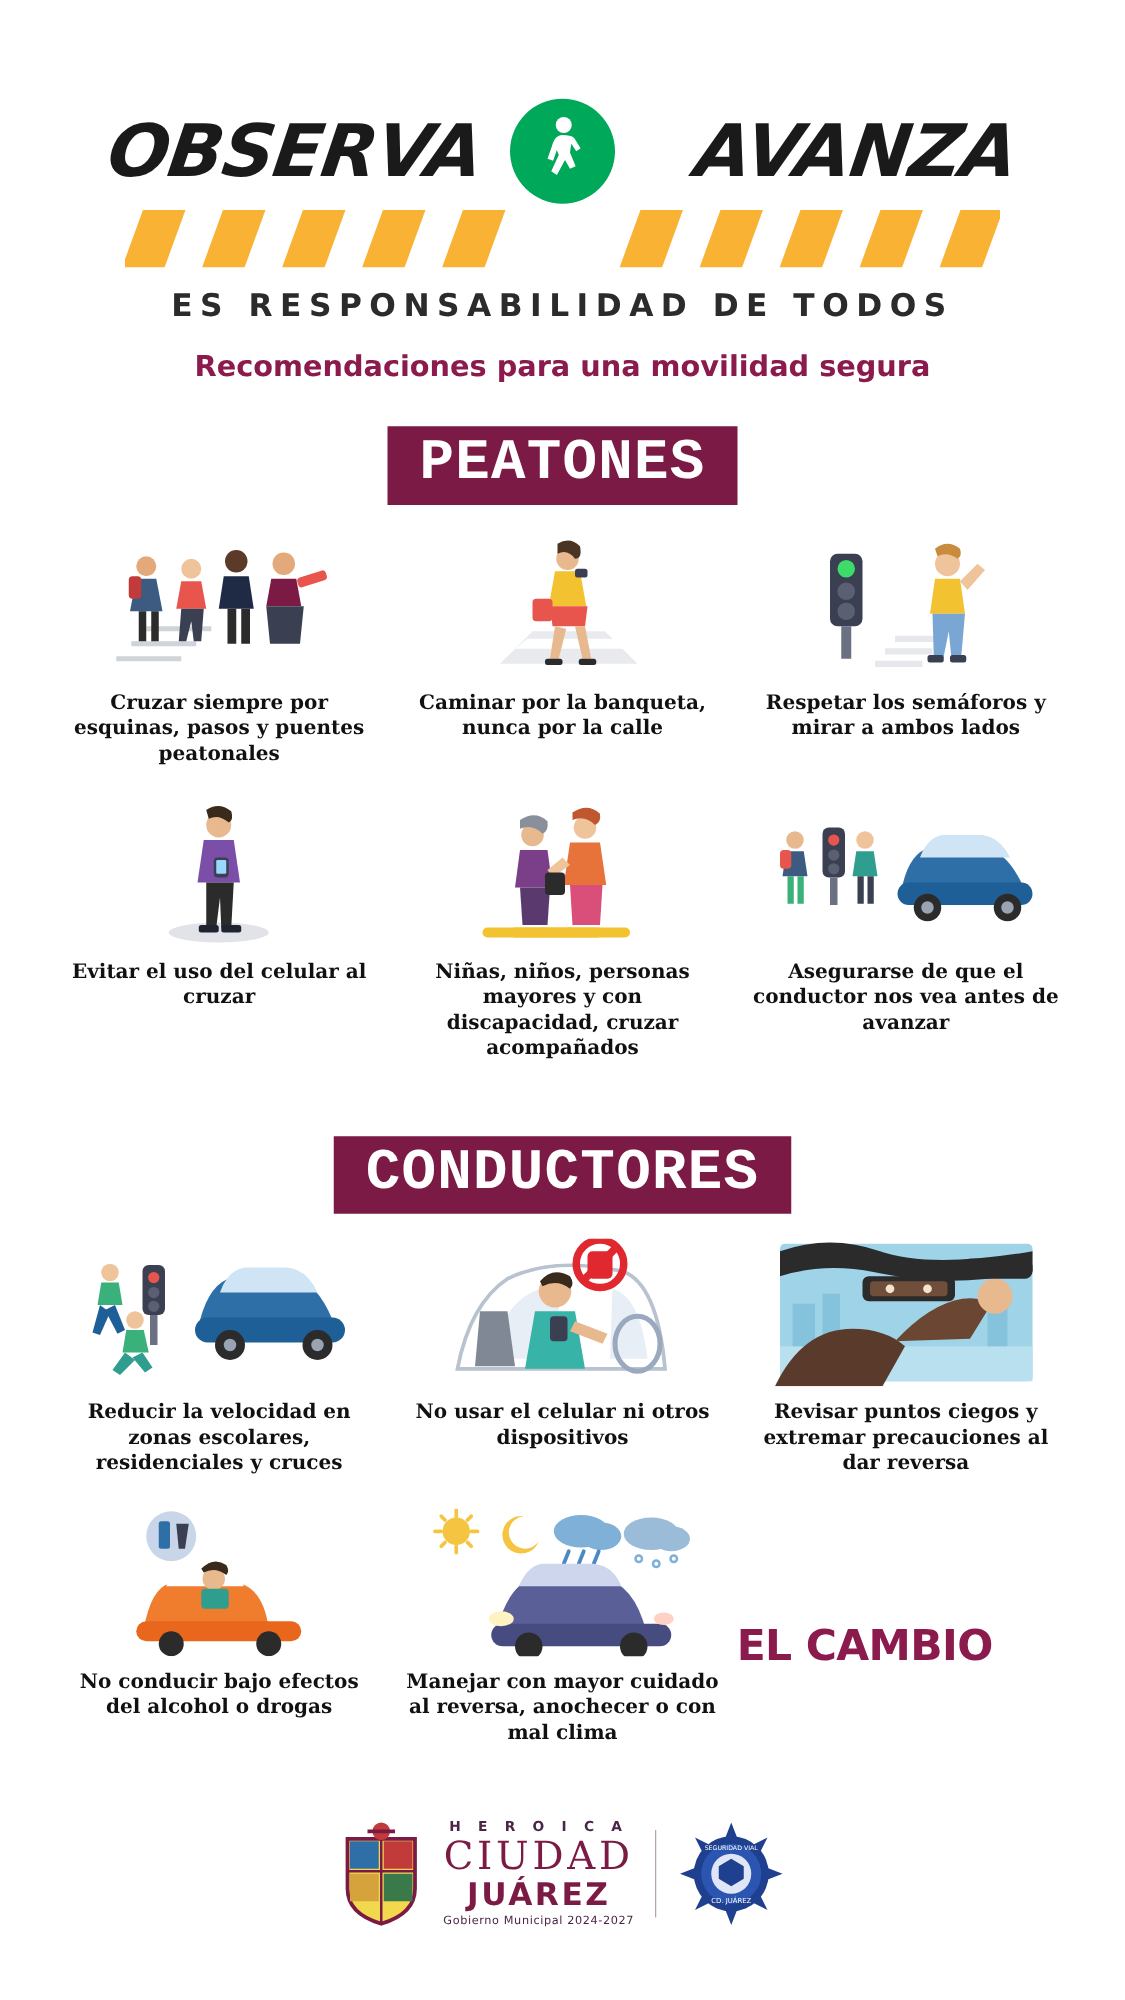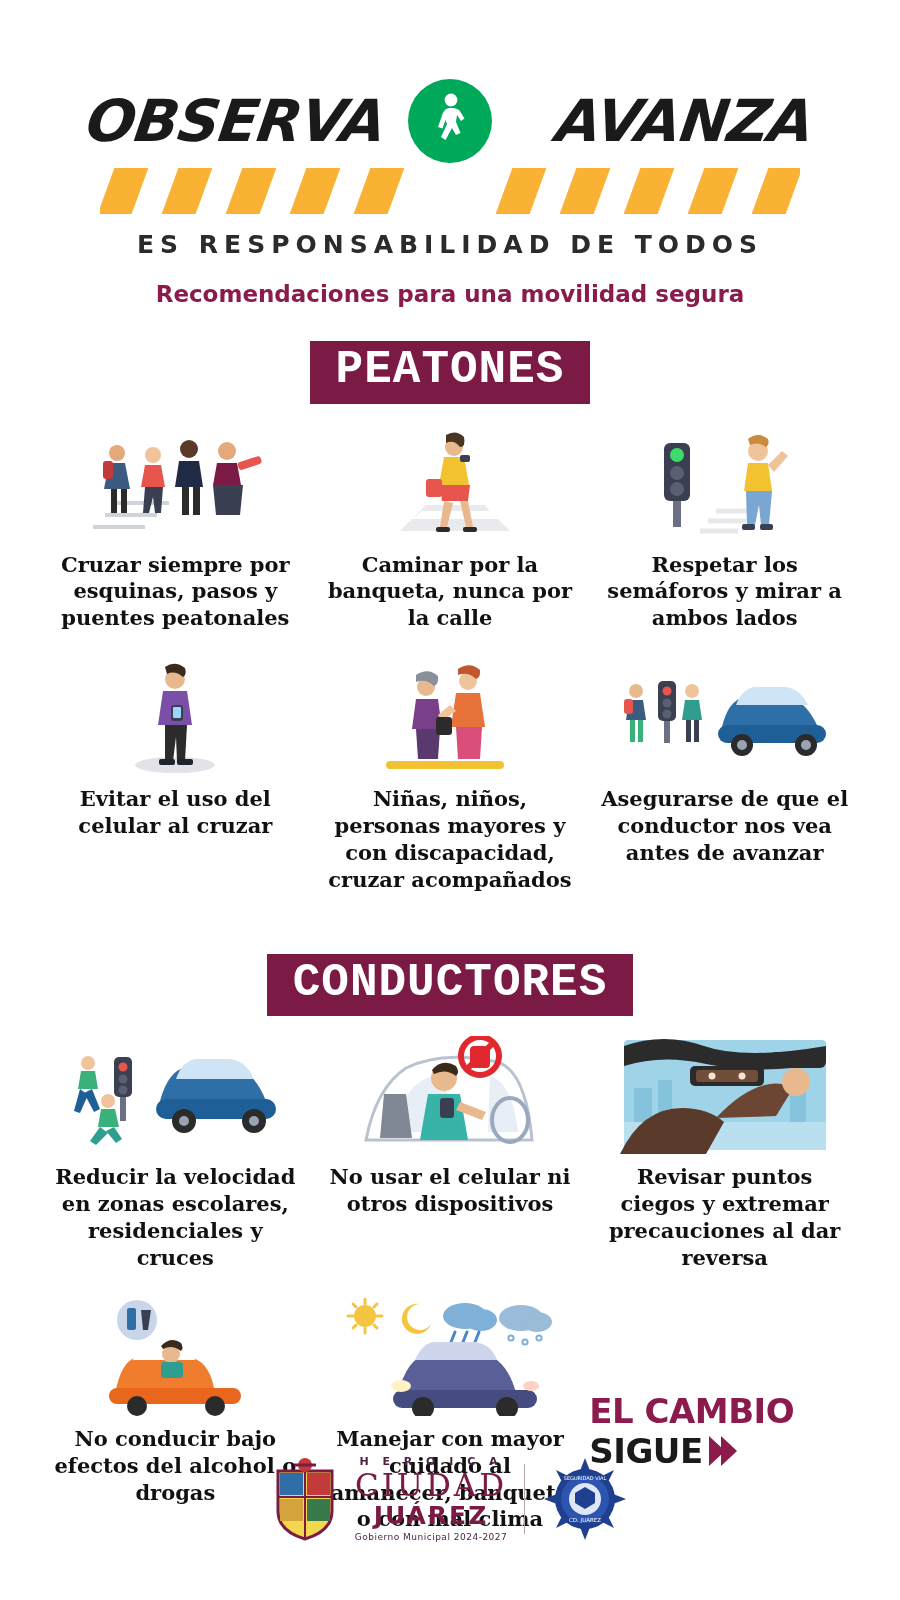--- a/index.html
+++ b/index.html
@@ -121,21 +121,21 @@
     height: 118px;
     width: 100%;
     display: flex;
     align-items: flex-end;
     justify-content: center;
   }
   .card-cap {
     margin-top: 10px;
     font-family: "DejaVu Serif", serif;
     font-weight: bold;
-    font-size: 21px;
+    font-size: 16px;
     line-height: 1.28;
     text-align: center;
     color: #111;
     max-width: 250px;
   }
   .row2 { margin-top: 26px; }
 
   
   .cambio {
     display: flex;
@@ -570,32 +570,25 @@
         </g>
         <path d="M62 98 q10-38 30-42 h56 q24 4 34 42 z" fill="#5a5f98"></path>
         <path d="M80 62 q8-18 20-18 h40 q16 2 22 18 z" fill="#cdd6ec"></path>
         <rect x="58" y="92" width="144" height="18" rx="9" fill="#474c80"></rect>
         <circle cx="88" cy="110" r="11" fill="#2b2b2b"></circle>
         <circle cx="172" cy="110" r="11" fill="#2b2b2b"></circle>
         <ellipse cx="66" cy="88" rx="10" ry="6" fill="#fff3c4"></ellipse>
         <ellipse cx="196" cy="88" rx="8" ry="5" fill="#ffd1c4"></ellipse>
       </svg>
     </div>
-    <div class="card-cap">Manejar con mayor cuidado al amanecer, banqueta o con mal clima</div>
+    <div class="card-cap">Manejar con mayor cuidado al reversa, anochecer o con mal clima</div>
   </div>
 
   <div class="cambio">
     <div class="cambio-l1">EL CAMBIO</div>
-    <div class="cambio-l2row">
-      <div class="cambio-l2">SIGUE</div>
-      <div class="chevs">
-        <div class="chev"></div>
-        <div class="chev"></div>
-      </div>
-    </div>
   </div>
 </div>
 
 <div class="footer">
   <svg class="crest" viewBox="0 0 66 84" aria-hidden="true">
     <path d="M6 14 h54 v40 q0 20 -27 28 q-27-8 -27-28z" fill="#f2d84c" stroke="#7b1b45" stroke-width="3"></path>
     <path d="M33 14 v68" stroke="#7b1b45" stroke-width="2"></path>
     <path d="M6 40 h54" stroke="#7b1b45" stroke-width="2"></path>
     <rect x="8" y="16" width="23" height="22" fill="#2f6fa8"></rect>
     <rect x="35" y="16" width="23" height="22" fill="#c23b3b"></rect>

